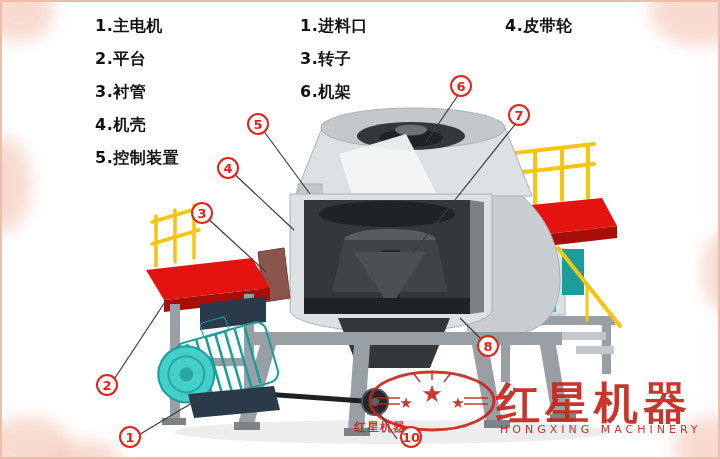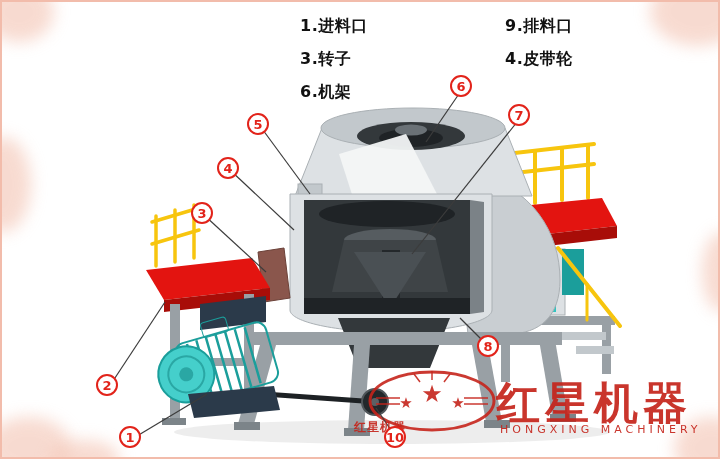--- a/index.html
+++ b/index.html
@@ -176,40 +176,46 @@
       <line x1="202" y1="213" x2="264" y2="270" class="lline"></line>
       <line x1="228" y1="168" x2="292" y2="228" class="lline"></line>
       <line x1="258" y1="124" x2="308" y2="192" class="lline"></line>
       <line x1="461" y1="86" x2="424" y2="140" class="lline"></line>
       <line x1="519" y1="115" x2="410" y2="252" class="lline"></line>
       <line x1="488" y1="346" x2="458" y2="316" class="lline"></line>
       <line x1="395" y1="437" x2="374" y2="406" class="lline"></line>
     </svg>
 
   <div class="legend" id="legend">
+      <div class="legend-col c1">
+        <div class="legend-item">1.主电机</div>
+        <div class="legend-item">2.平台</div>
+        <div class="legend-item">3.衬管</div>
+        <div class="legend-item">4.机壳</div>
+        <div class="legend-item">5.控制装置</div>
+      </div>
       <div class="legend-col c2">
         <div class="legend-item">1.进料口</div>
         <div class="legend-item">3.转子</div>
         <div class="legend-item">6.机架</div>
       </div>
       <div class="legend-col c3">
-        <div class="legend-item">9.排料口</div>
         <div class="legend-item">4.皮带轮</div>
       </div>
     </div>
 
   <div id="callouts">
       <div class="callout" style="left: 130px; top: 437px;">1</div>
       <div class="callout" style="left: 107px; top: 385px;">2</div>
       <div class="callout" style="left: 202px; top: 213px;">3</div>
       <div class="callout" style="left: 228px; top: 168px;">4</div>
       <div class="callout" style="left: 258px; top: 124px;">5</div>
       <div class="callout" style="left: 461px; top: 86px;">6</div>
       <div class="callout" style="left: 519px; top: 115px;">7</div>
       <div class="callout" style="left: 488px; top: 346px;">8</div>
-      <div class="callout" style="left: 395px; top: 437px;">10</div>
+      <div class="callout" style="left: 411px; top: 437px;">10</div>
     </div>
 
   <div class="wm-small">红星机器</div>
   <div class="wm-cn">红星机器</div>
   <div class="wm-en">HONGXING MACHINERY</div>
 
 </div>
 
 </body></html>

